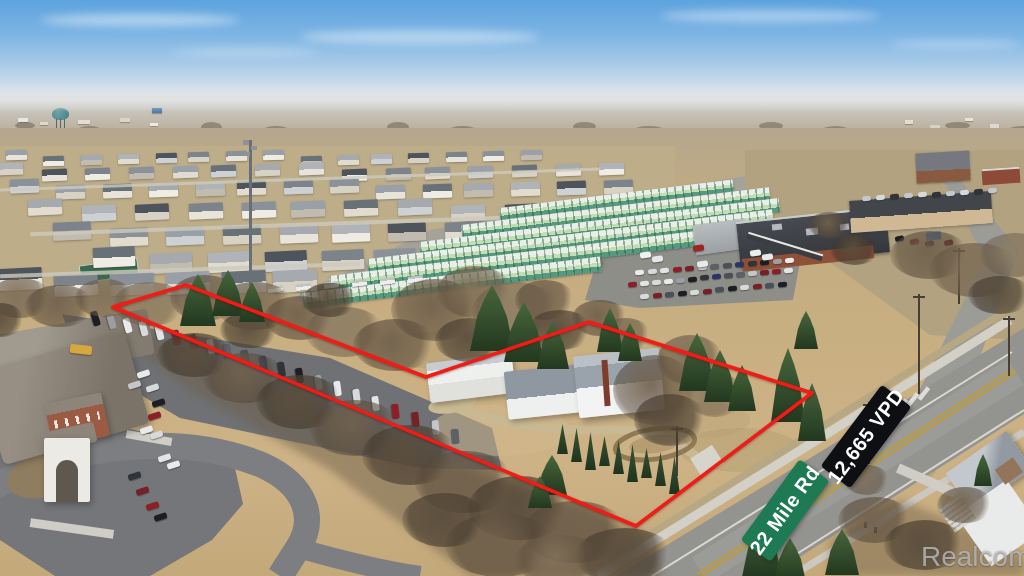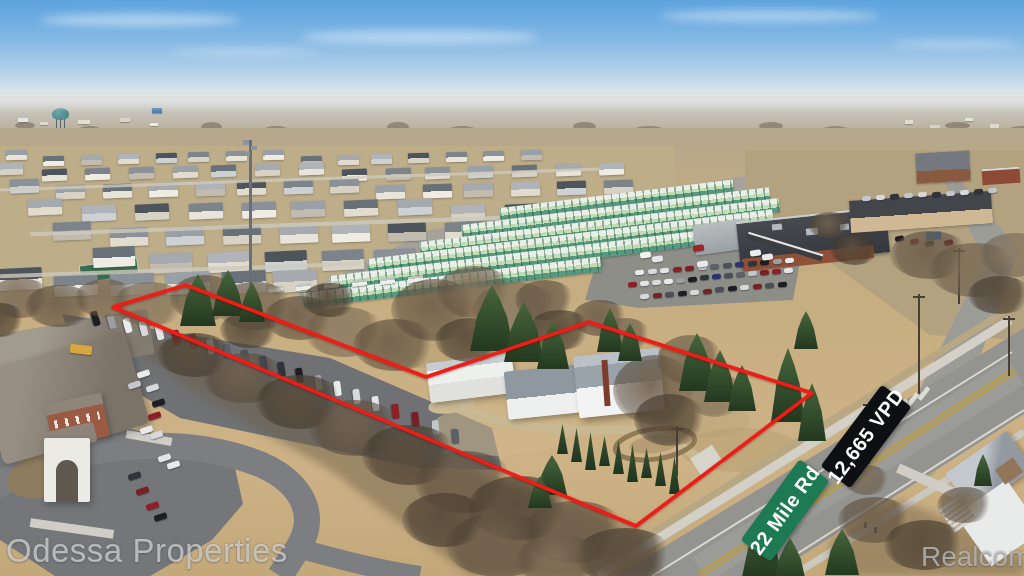--- a/index.html
+++ b/index.html
@@ -469,15 +469,14 @@
     <polygon id="plot-line" points="113,307 186,285 426,377 589,322 812,393 636,526" fill="none" stroke="#ee1d17" stroke-width="3.6" stroke-linejoin="round"></polygon>
   </svg>
 
   <div class="sign" id="sign-street" style="left:735px;top:492px;width:100px;height:37px;transform:rotate(-54deg);background:#1e7a53;">
     <span style="color: rgb(255, 255, 255);">22 Mile Rd</span>
   </div>
   <div class="sign" id="sign-traffic" style="left:815px;top:418px;width:102px;height:37px;transform:rotate(-53deg);background:#0e0f12;">
     <span style="color: rgb(255, 255, 255);">12,665 VPD</span>
   </div>
 
-  <div class="wm" id="wm-left">Odessa Properties</div>
   <div class="wm" id="wm-right">Realcomp</div>
 </div>
 
 </body></html>

